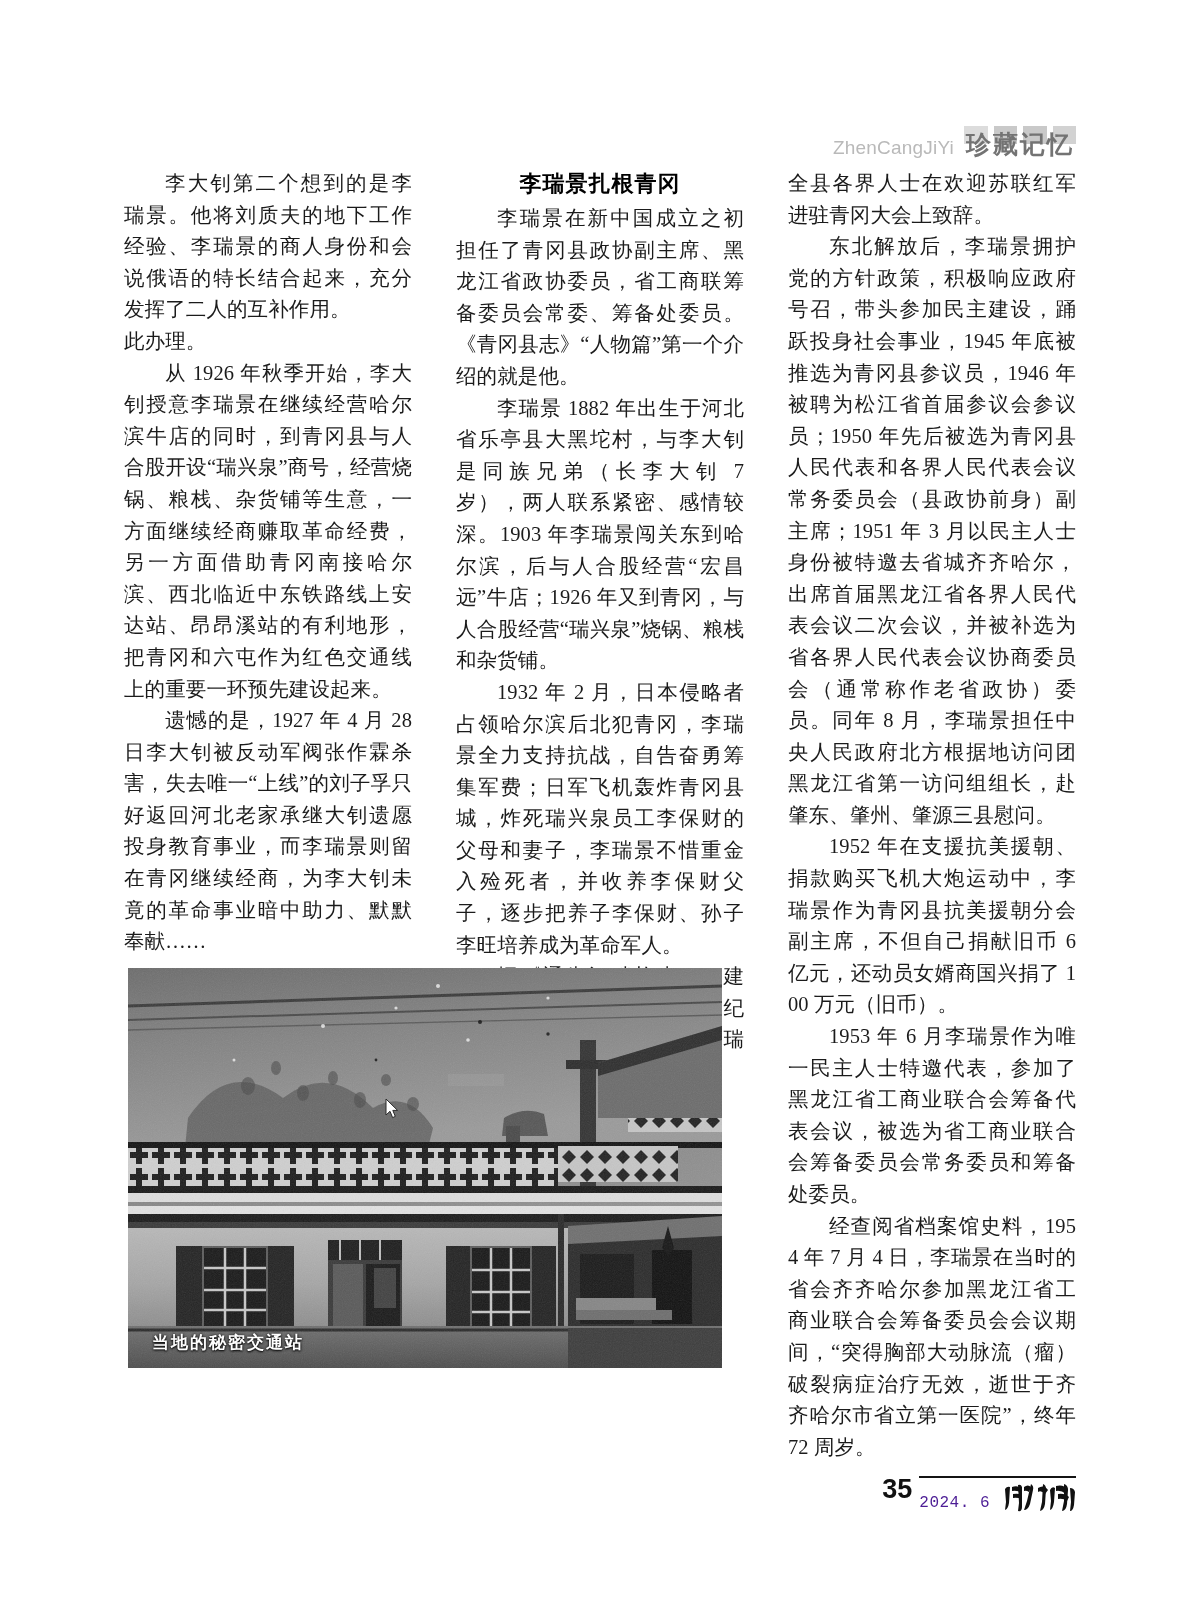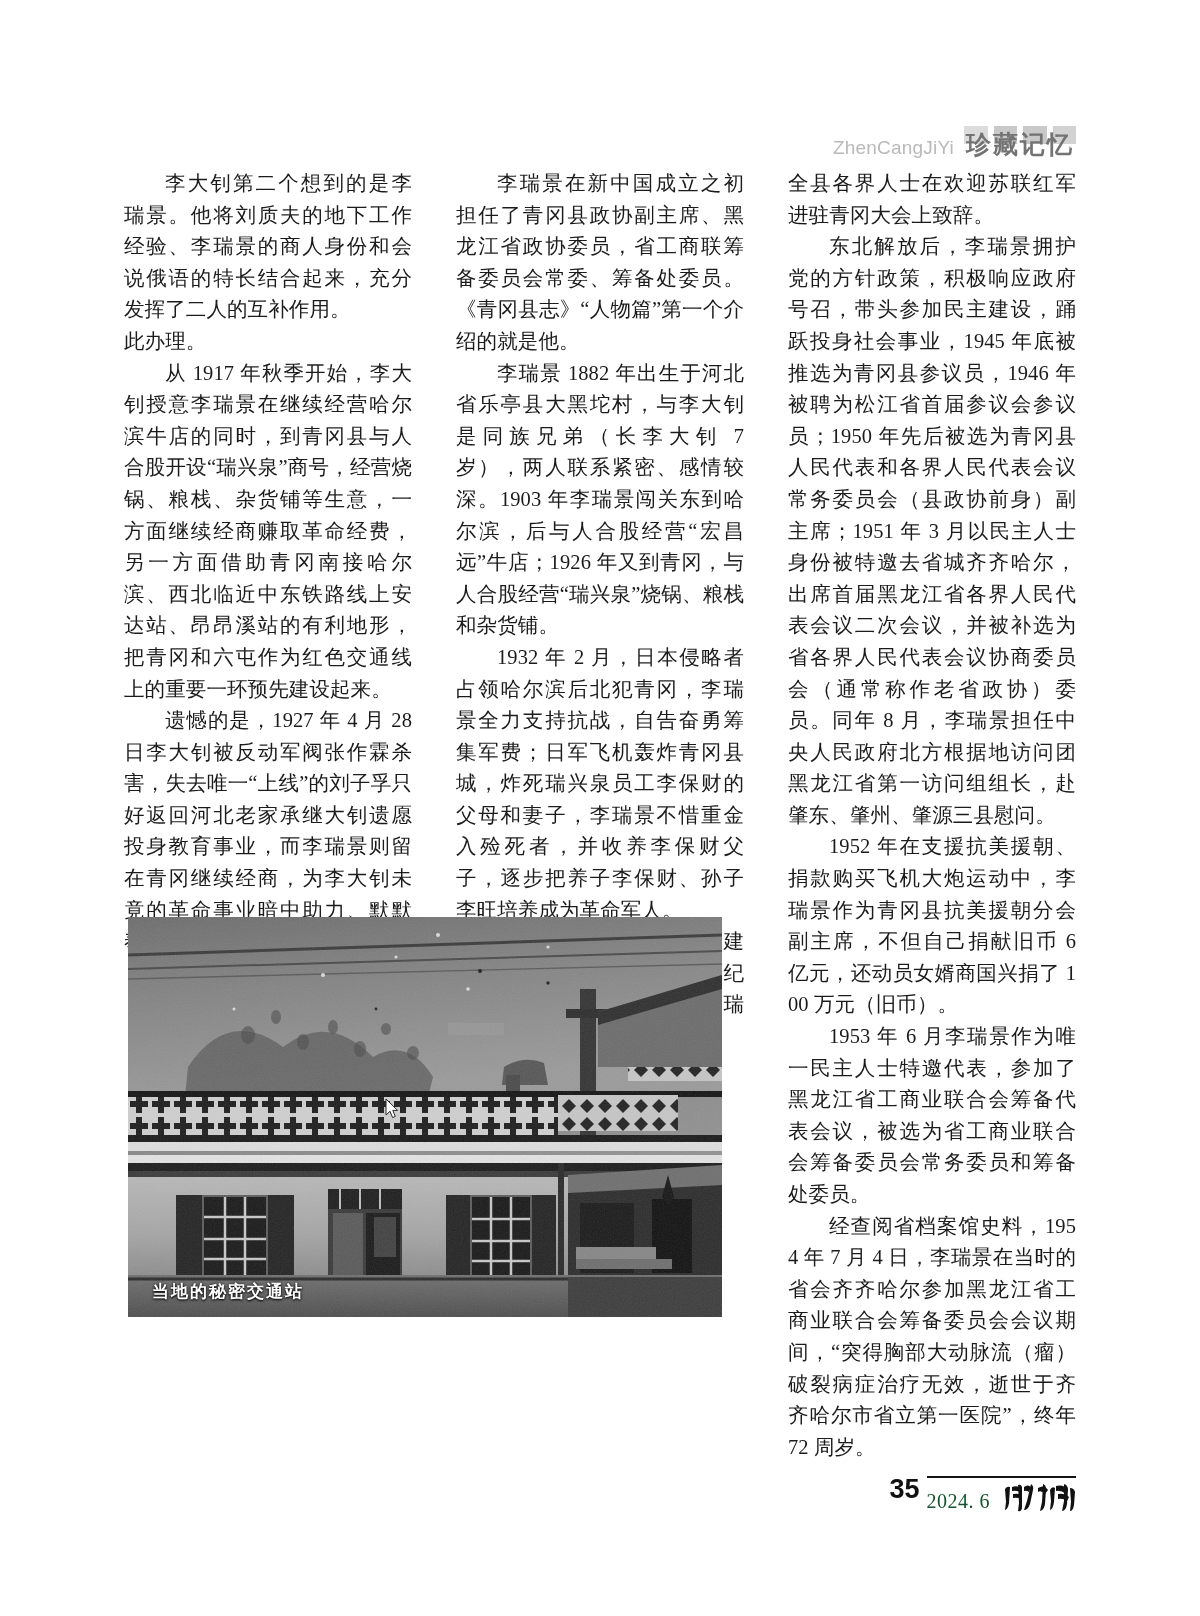--- a/index.html
+++ b/index.html
@@ -112,21 +112,21 @@
     color: #000000;
     text-align: center;
     letter-spacing: 1px;
     margin-bottom: 3px;
   }
 
   
   .photo-figure {
     position: absolute;
     left: 128px;
-    top: 917px;
+    top: 968px;
     width: 594px;
     height: 400px;
     overflow: hidden;
     background: #8f8f8f;
   }
   .photo-figure svg { display: block; width: 100%; height: 100%; }
 
   .photo-caption {
     position: absolute;
     left: 24px;
@@ -170,23 +170,23 @@
     padding-bottom: 1px;
   }
   .footer-rule {
     border-top: 2.5px solid #141414;
     padding-top: 4px;
     display: flex;
     align-items: flex-end;
     gap: 12px;
   }
   .issue-date {
-    font-family: Liberation Serif, serif;
-    font-size: 20px;
-    color: #14532d;
+    font-family: Liberation Mono, monospace;
+    font-size: 16px;
+    color: #4c1d95;
     line-height: 1;
     letter-spacing: 0.5px;
     padding-bottom: 1px;
   }
   .brand-logo {
     line-height: 1;
     padding-bottom: 0px;
   }
   .brand-logo svg { display: block; }
 </style>
@@ -206,25 +206,26 @@
         </span>
       <span class="chars">珍藏记忆</span>
     </span>
   </div>
 
   <div class="columns">
 
     <div class="col col-1">
       <p class="body">李大钊第二个想到的是李瑞景。他将刘质夫的地下工作经验、李瑞景的商人身份和会说俄语的特长结合起来，充分发挥了二人的互补作用。</p>
       <p class="body noindent">此办理。</p>
-      <p class="body">从 1917 年秋季开始，李大钊授意李瑞景在继续经营哈尔滨牛店的同时，到青冈县与人合股开设“瑞兴泉”商号，经营烧锅、粮栈、杂货铺等生意，一方面继续经商赚取革命经费，另一方面借助青冈南接哈尔滨、西北临近中东铁路线上安达站、昂昂溪站的有利地形，把青冈和六屯作为红色交通线上的重要一环预先建设起来。</p>
+      <p class="body">从 1926 年秋季开始，李大钊授意李瑞景在继续经营哈尔滨牛店的同时，到青冈县与人合股开设“瑞兴泉”商号，经营烧锅、粮栈、杂货铺等生意，一方面继续经商赚取革命经费，另一方面借助青冈南接哈尔滨、西北临近中东铁路线上安达站、昂昂溪站的有利地形，把青冈和六屯作为红色交通线上的重要一环预先建设起来。</p>
       <p class="body">遗憾的是，1927 年 4 月 28 日李大钊被反动军阀张作霖杀害，失去唯一“上线”的刘子孚只好返回河北老家承继大钊遗愿投身教育事业，而李瑞景则留在青冈继续经商，为李大钊未竟的革命事业暗中助力、默默奉献……</p>
     </div>
 
     <div class="col col-2">
+      <h2 class="section-title">李瑞景扎根青冈</h2>
       <p class="body">李瑞景在新中国成立之初担任了青冈县政协副主席、黑龙江省政协委员，省工商联筹备委员会常委、筹备处委员。《青冈县志》“人物篇”第一个介绍的就是他。</p>
       <p class="body">李瑞景 1882 年出生于河北省乐亭县大黑坨村，与李大钊是同族兄弟（长李大钊 7 岁），两人联系紧密、感情较深。1903 年李瑞景闯关东到哈尔滨，后与人合股经营“宏昌远”牛店；1926 年又到青冈，与人合股经营“瑞兴泉”烧锅、粮栈和杂货铺。</p>
       <p class="body">1932 年 2 月，日本侵略者占领哈尔滨后北犯青冈，李瑞景全力支持抗战，自告奋勇筹集军费；日军飞机轰炸青冈县城，炸死瑞兴泉员工李保财的父母和妻子，李瑞景不惜重金入殓死者，并收养李保财父子，逐步把养子李保财、孙子李旺培养成为革命军人。</p>
       <p class="body">据《通肯河畔枪声——建国前青冈若干重大历史事件纪实》记述，抗战胜利时，李瑞景曾代表</p>
     </div>
 
     <div class="col col-3">
       <p class="body noindent">全县各界人士在欢迎苏联红军进驻青冈大会上致辞。</p>
       <p class="body">东北解放后，李瑞景拥护党的方针政策，积极响应政府号召，带头参加民主建设，踊跃投身社会事业，1945 年底被推选为青冈县参议员，1946 年被聘为松江省首届参议会参议员；1950 年先后被选为青冈县人民代表和各界人民代表会议常务委员会（县政协前身）副主席；1951 年 3 月以民主人士身份被特邀去省城齐齐哈尔，出席首届黑龙江省各界人民代表会议二次会议，并被补选为省各界人民代表会议协商委员会（通常称作老省政协）委员。同年 8 月，李瑞景担任中央人民政府北方根据地访问团黑龙江省第一访问组组长，赴肇东、肇州、肇源三县慰问。</p>
       <p class="body">1952 年在支援抗美援朝、捐款购买飞机大炮运动中，李瑞景作为青冈县抗美援朝分会副主席，不但自己捐献旧币 6 亿元，还动员女婿商国兴捐了 100 万元（旧币）。</p>

